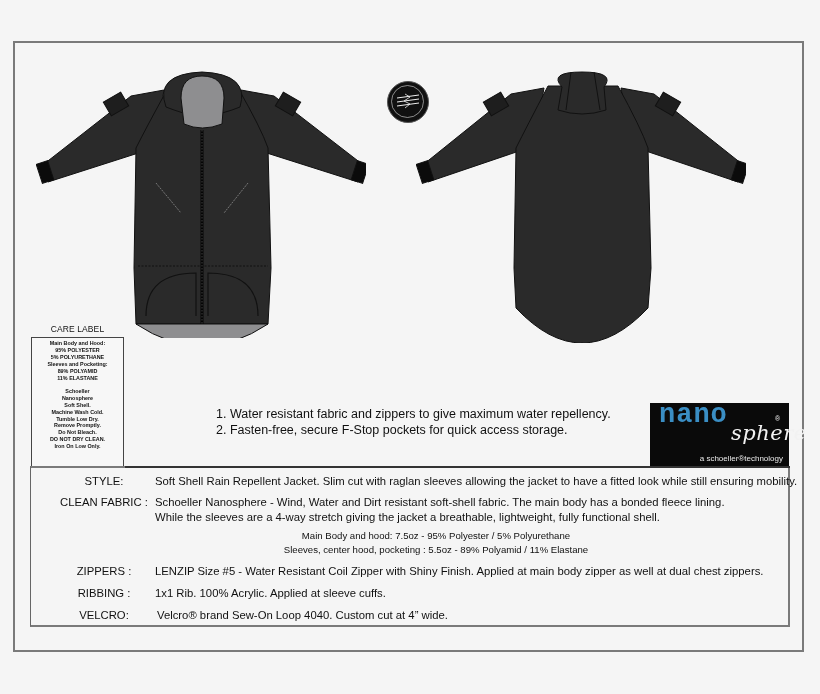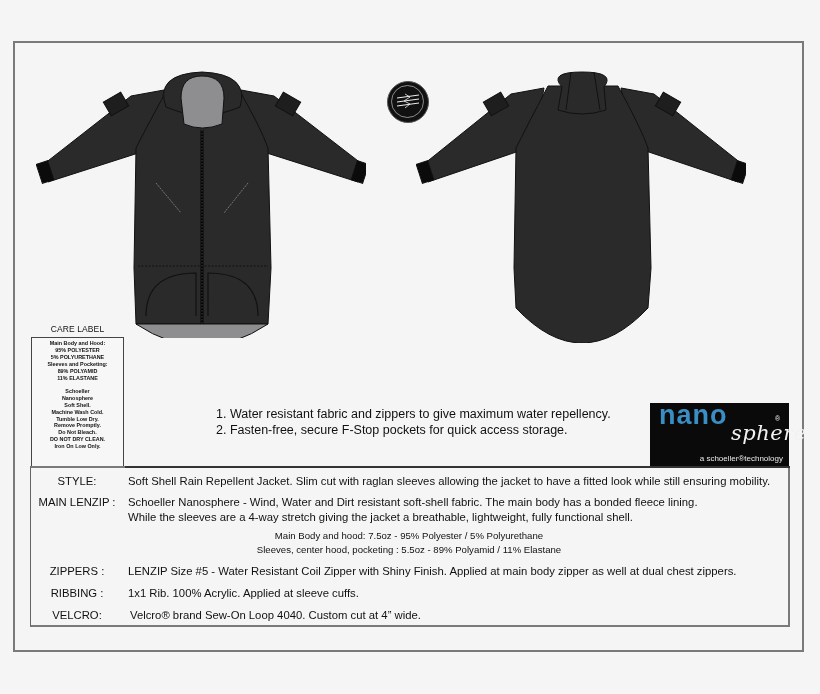--- a/index.html
+++ b/index.html
@@ -6,27 +6,27 @@
   body { width:820px; height:694px; background:#f5f5f5; position:relative; overflow:hidden;
          font-family:"Liberation Sans", sans-serif; color:#111; }
   .frame { position:absolute; left:13px; top:41px; width:791px; height:611px; border:2px solid #7a7a7a; box-sizing:border-box; }
   .jacket { position:absolute; }
   .care-title { position:absolute; left:31px; top:324px; width:93px; text-align:center; font-size:8.5px; letter-spacing:0.1px; }
   .care-box { position:absolute; left:31px; top:337px; width:93px; height:130px; border:1px solid #444; box-sizing:border-box; background:#f7f7f7;
               font-size:5.4px; font-weight:bold; line-height:6.9px; text-align:center; padding-top:2px; }
   .care-box .gap { height:6.5px; }
   .features { position:absolute; left:216px; top:407px; font-size:12.5px; line-height:15.5px; }
   .nano { position:absolute; left:650px; top:403px; width:139px; height:63px; background:#0a0a0a; }
-  .nano .n1 { position:absolute; left:9px; top:-3px; font-size:27px; font-weight:bold; color:#3a8ec4; letter-spacing:1px; font-family:Liberation Sans, sans-serif; }
+  .nano .n1 { position:absolute; left:9px; top:-3px; font-size:27px; font-weight:bold; color:#3a8ec4; letter-spacing:1px; font-family:Liberation Mono, monospace; }
   .nano .n2 { position:absolute; left:57px; top:18px; font-size:21px; font-style:italic; color:#f2f2f2; font-family:"DejaVu Serif", serif; letter-spacing:0.5px;margin-left:24px; }
   .nano .reg { position:absolute; left:125px; top:12px; font-size:7px; color:#f2f2f2; }
   .nano .n3 { position:absolute; right:6px; bottom:3px; font-size:8px; color:#e8e8e8; }
   .specs { position:absolute; left:30px; top:466px; width:760px; height:161px; border:2px solid #7a7a7a; box-sizing:border-box; border-left:1.5px solid #666; }
   .specs .topline { position:absolute; left:94px; top:-2px; right:-2px; height:0; border-top:2px solid #333; }
-  .row { position:absolute; font-size:11.3px; white-space:nowrap; }
+  .row { position:absolute; font-size:11.3px; white-space:nowrap;margin-left:27px; }
   .lbl { position:absolute; text-align:center; width:98px; }
   .val { position:absolute; left:103px; }
   .small { font-size:9.6px; }
   .badge { position:absolute; left:387px; top:81px; width:42px; height:42px; border-radius:50%; background:#111; border:1.5px solid #555; box-sizing:border-box; }
 </style>
 </head>
 <body>
 
 <div class="frame"></div>
 
@@ -118,21 +118,21 @@
 
 <div class="specs">
   <div class="topline"></div>
 
   <div class="row" style="top:7px;left:0">
     <span class="lbl" style="left:-3px">STYLE:</span>
     <span class="val" style="left:97px">Soft Shell Rain Repellent Jacket.  Slim cut with raglan sleeves allowing the jacket to have a fitted look while still ensuring mobility.</span>
   </div>
 
   <div class="row" style="top:28px;left:0">
-    <span class="lbl" style="left:-3px">MAIN LENZIP :</span>
+    <span class="lbl" style="left:-3px">CLEAN FABRIC :</span>
     <span class="val" style="left:97px">Schoeller Nanosphere - Wind, Water and Dirt resistant soft-shell fabric.  The main body has a bonded fleece lining.</span>
   </div>
   <div class="row" style="top:43px;left:97px">While the sleeves are a 4-way stretch giving the jacket a breathable, lightweight, fully functional shell.</div>
   <div class="row small" style="top:62px;left:0;width:756px;text-align:center">Main Body and hood: 7.5oz - 95% Polyester / 5% Polyurethane</div>
   <div class="row small" style="top:76px;left:0;width:756px;text-align:center">Sleeves, center hood, pocketing : 5.5oz -  89% Polyamid / 11% Elastane</div>
 
   <div class="row" style="top:97px;left:0">
     <span class="lbl" style="left:-3px">ZIPPERS :</span>
     <span class="val" style="left:97px">LENZIP Size #5 - Water Resistant Coil Zipper with Shiny Finish.  Applied at main body zipper as well at dual chest zippers.</span>
   </div>

